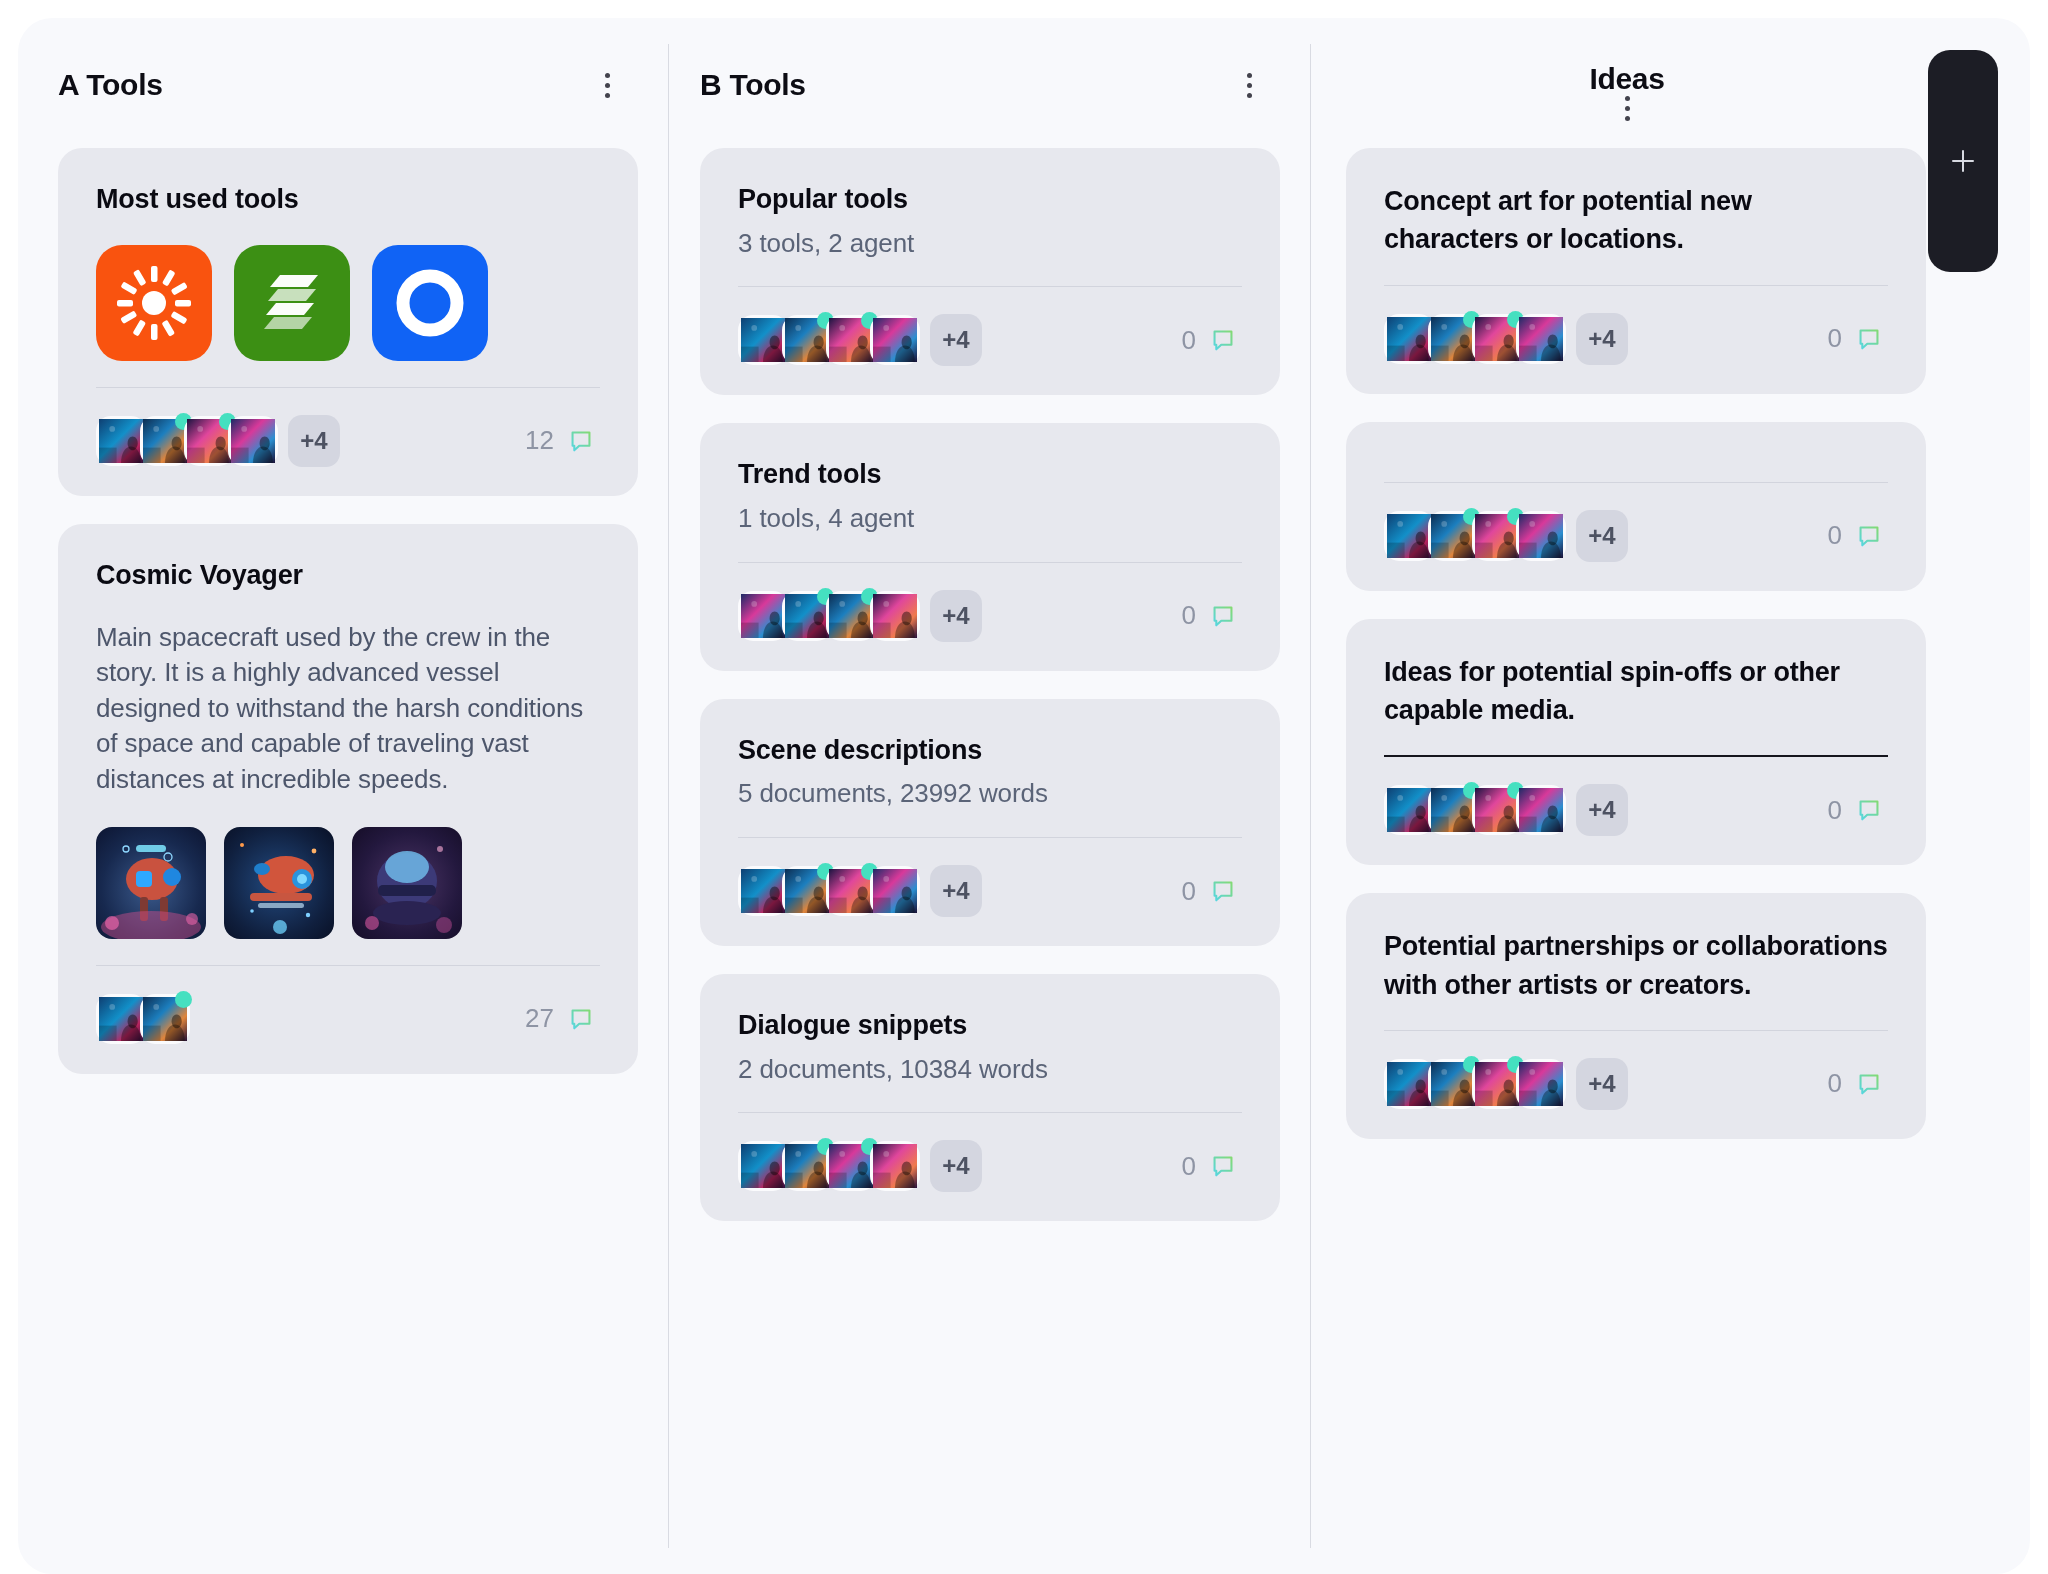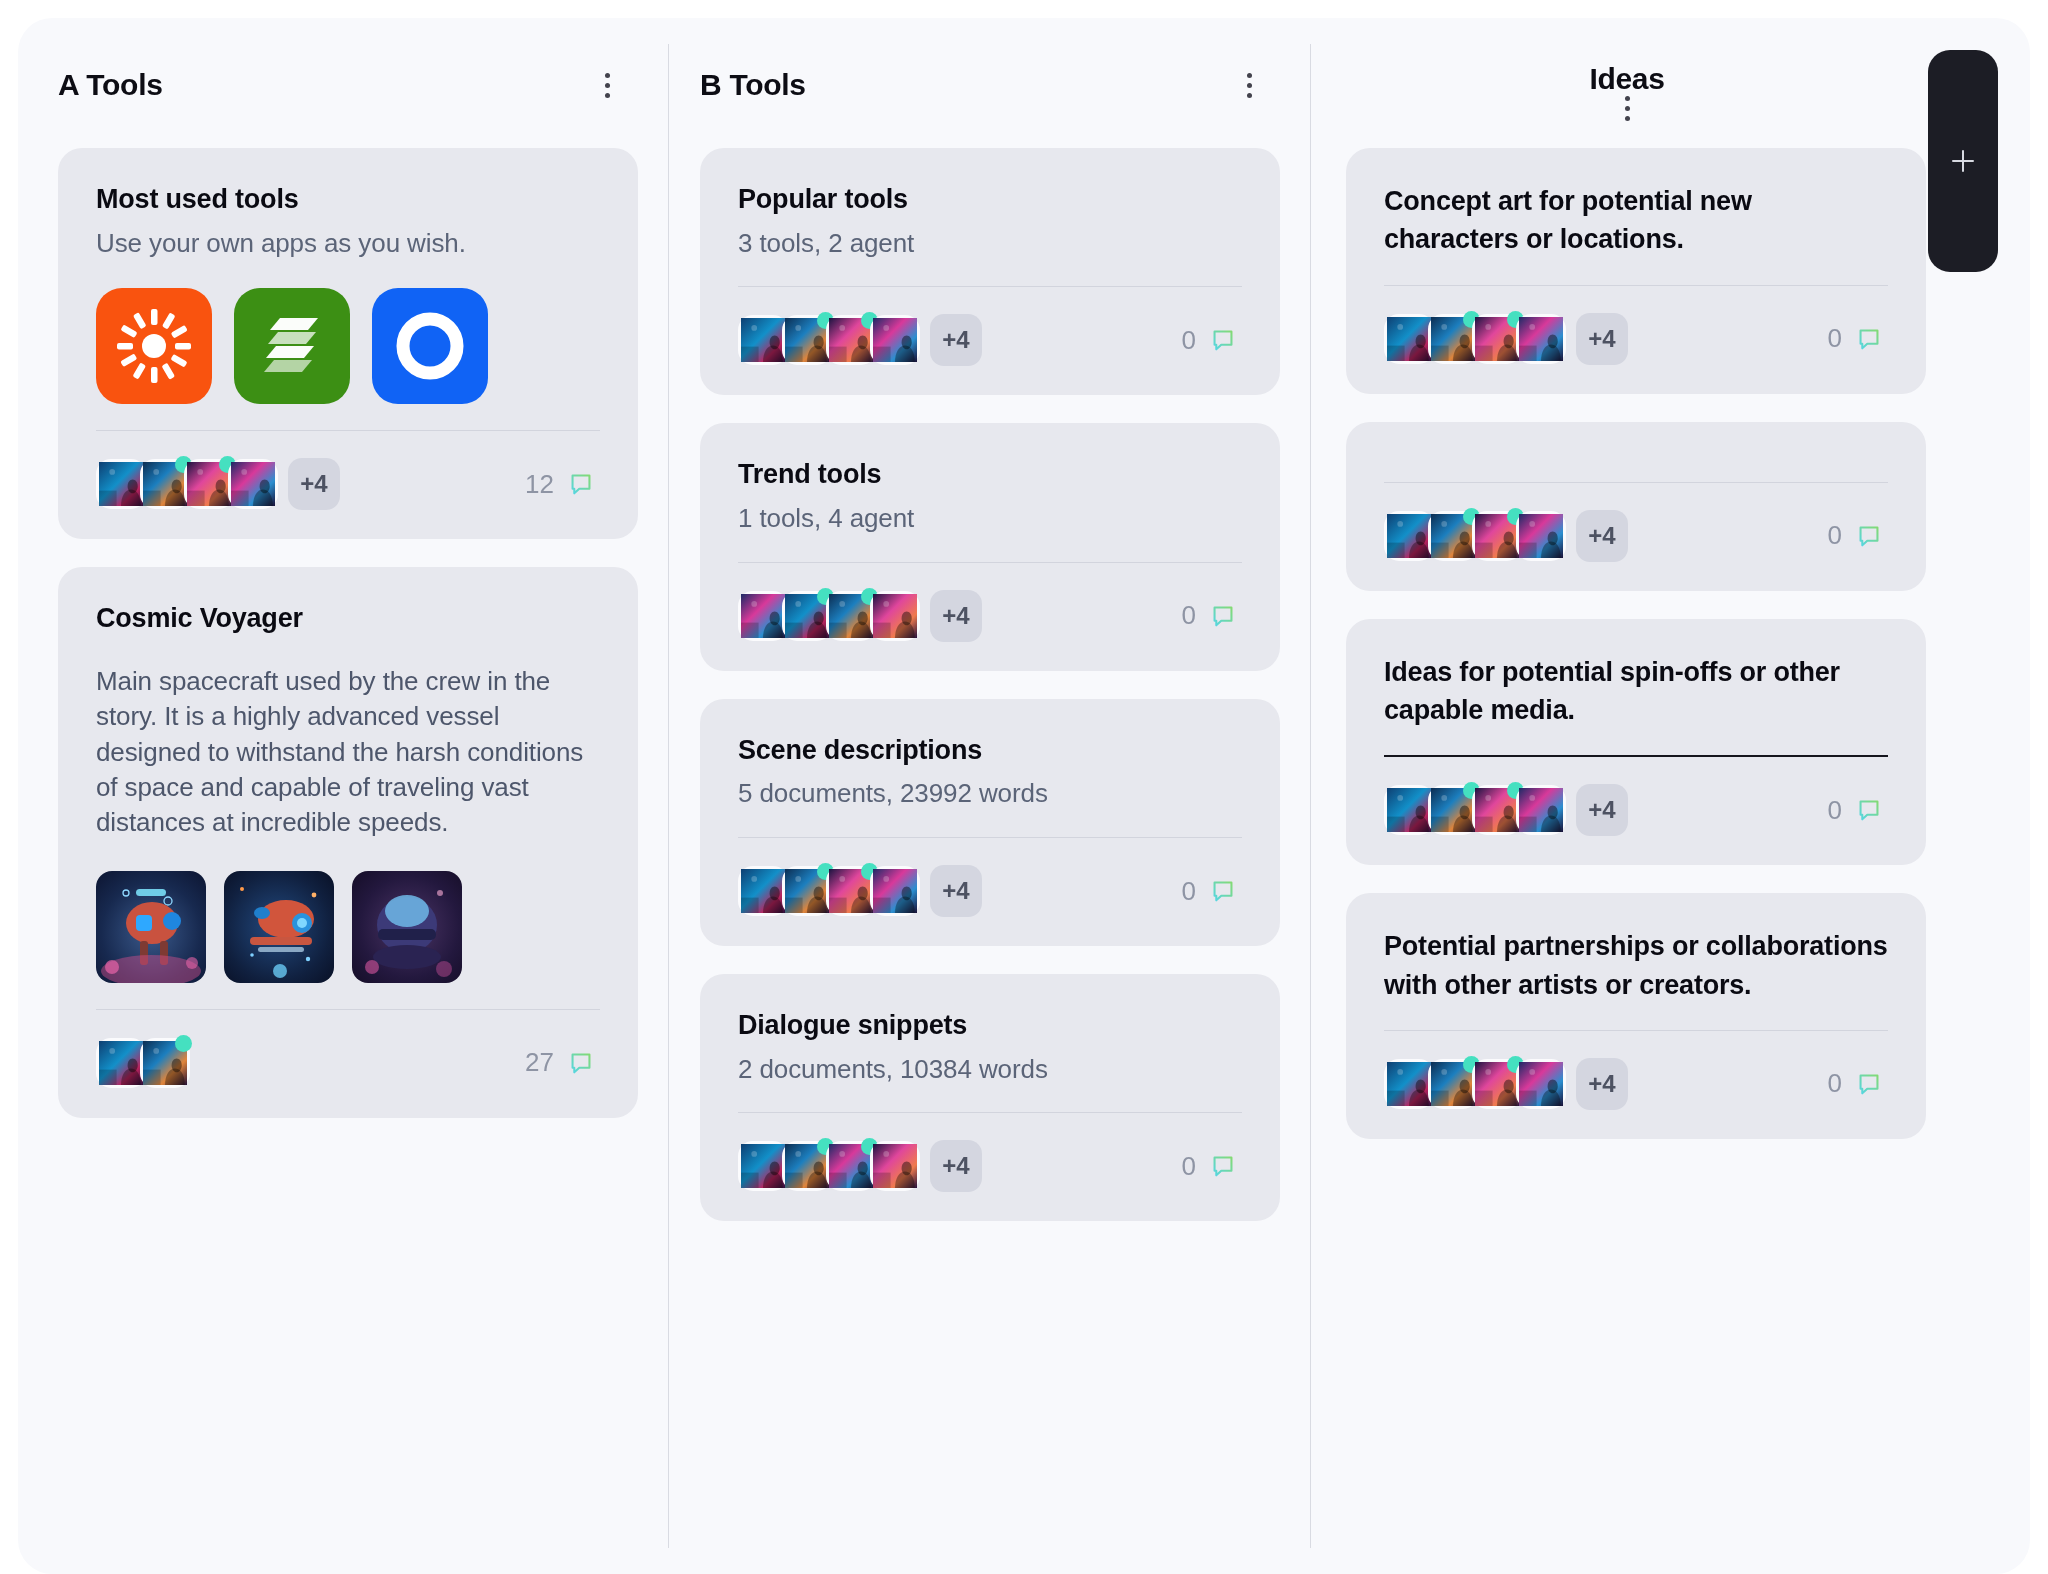--- a/index.html
+++ b/index.html
@@ -327,21 +327,20 @@
         <h2 class="column-title">A Tools</h2>
         <span class="kebab-icon">
             <i></i>
             <i></i>
             <i></i>
           </span>
       </header>
 
       <article class="card">
         <h3 class="card-title">Most used tools</h3>
-        <p class="card-subtitle">Use your own apps as you wish.</p>
 
         <div class="app-icons">
           <div class="app-icon" style="background:#f9530f">
             <svg width="78" height="78" viewBox="0 0 78 78">
               <g fill="#fff">
                 <circle cx="39" cy="39" r="12"></circle>
                 <g>
                   <rect x="36" y="2" width="6.5" height="16" rx="2"></rect>
                   <rect x="36" y="60" width="6.5" height="16" rx="2"></rect>
                   <rect x="2" y="36" width="16" height="6.5" rx="2"></rect>

